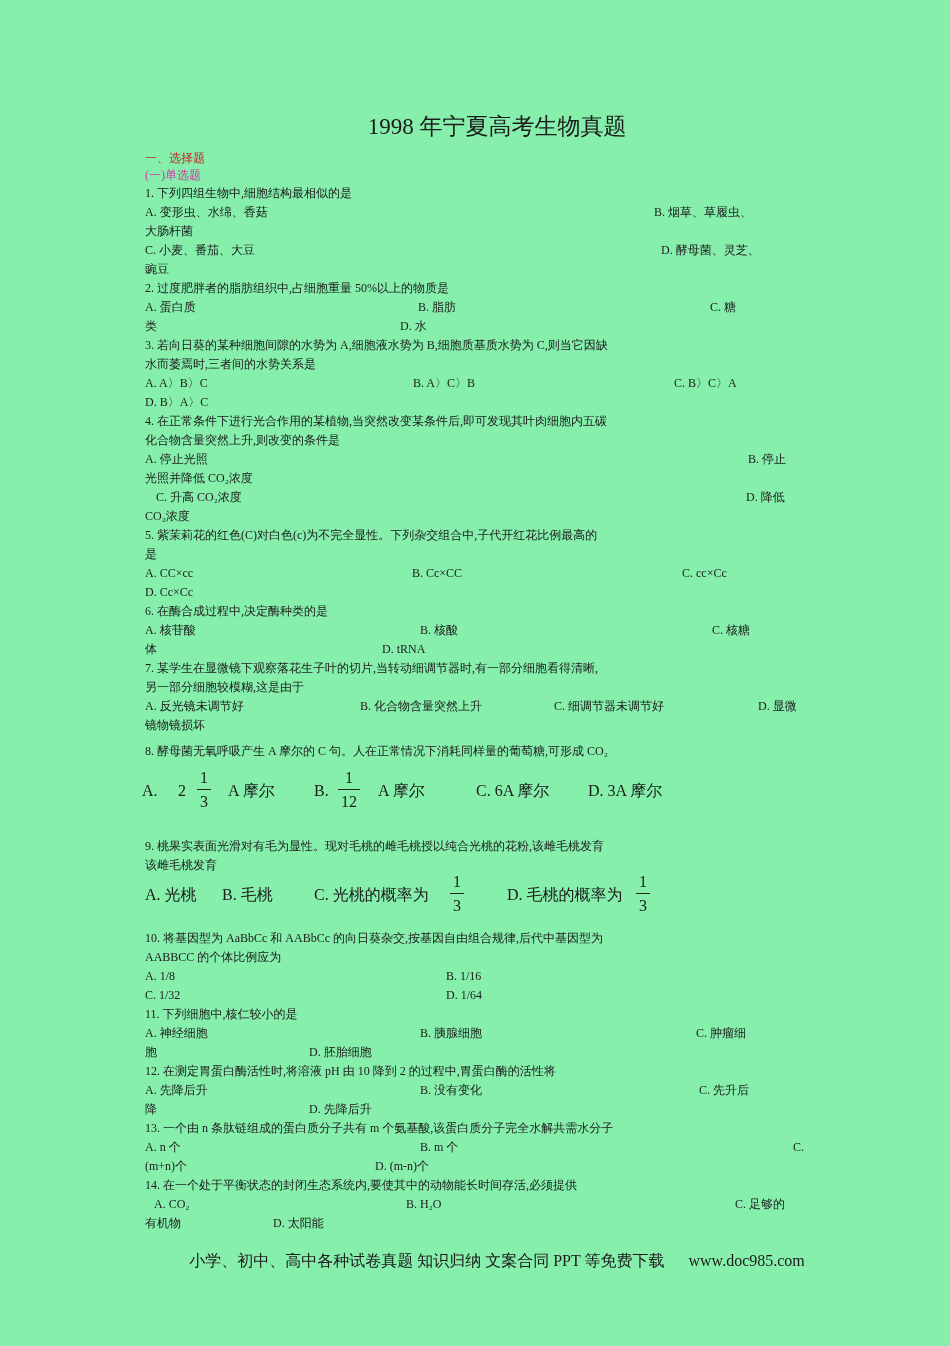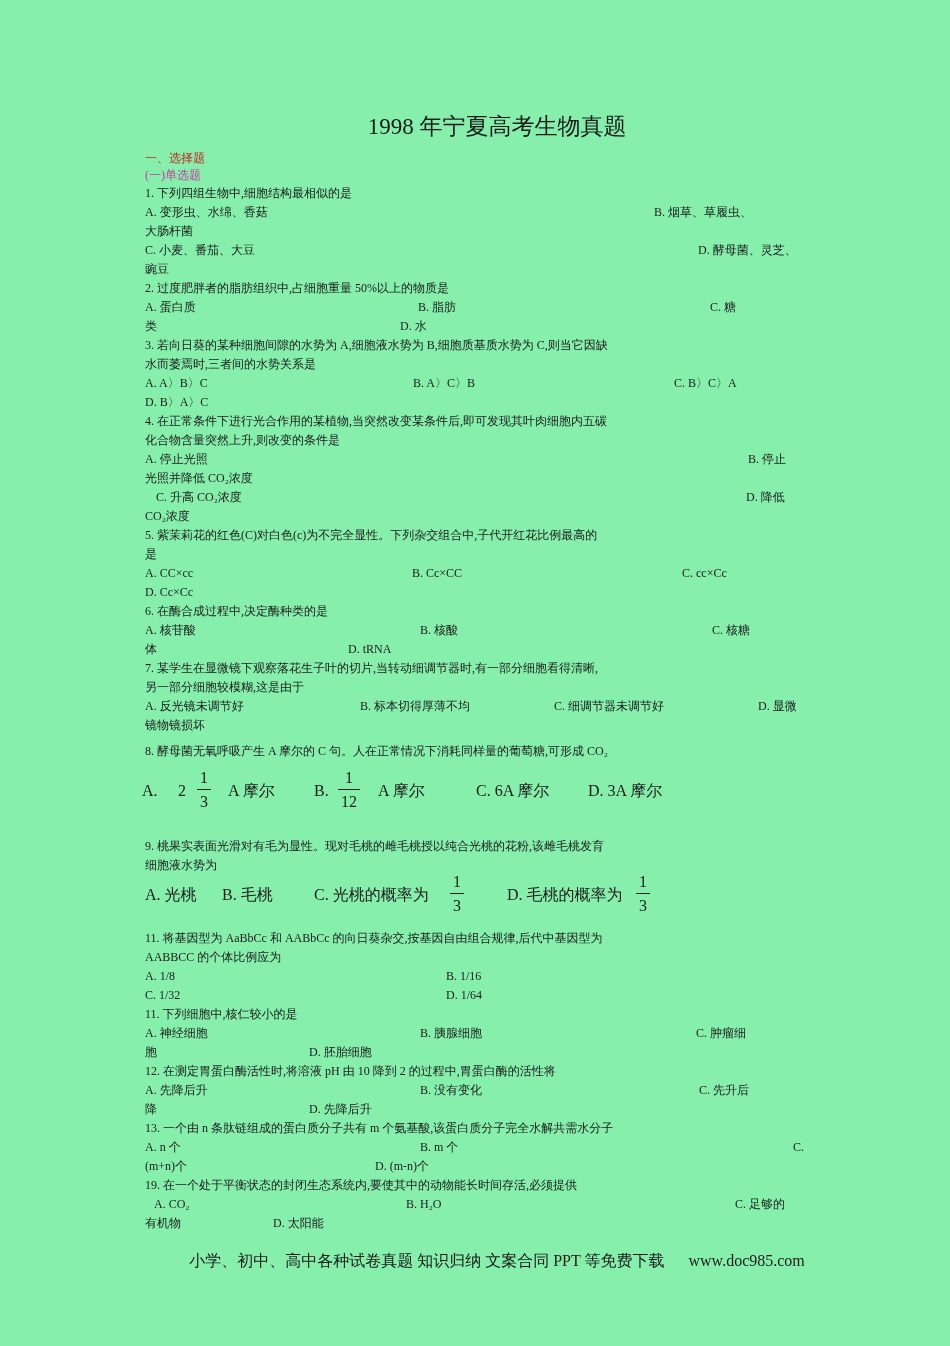--- a/index.html
+++ b/index.html
@@ -37,21 +37,21 @@
     </div>
   <div class="ln" style="top:203px">
     <span class="seg" style="left:145px">A. 变形虫、水绵、香菇</span>
     <span class="seg" style="left:654px">B. 烟草、草履虫、</span>
   </div>
   <div class="ln" style="top:222px">
       <span class="seg" style="left:145px">大肠杆菌</span>
     </div>
   <div class="ln" style="top:241px">
     <span class="seg" style="left:145px">C. 小麦、番茄、大豆</span>
-    <span class="seg" style="left:698px">D. 酵母菌、灵芝、</span>
+    <span class="seg" style="left:661px">D. 酵母菌、灵芝、</span>
   </div>
   <div class="ln" style="top:260px">
       <span class="seg" style="left:145px">豌豆</span>
     </div>
 
   <div class="ln" style="top:279px">
       <span class="seg" style="left:145px">2. 过度肥胖者的脂肪组织中,占细胞重量 50%以上的物质是</span>
     </div>
   <div class="ln" style="top:298px">
     <span class="seg" style="left:145px">A. 蛋白质</span>
@@ -117,32 +117,32 @@
   <div class="ln" style="top:602px">
       <span class="seg" style="left:145px">6. 在酶合成过程中,决定酶种类的是</span>
     </div>
   <div class="ln" style="top:621px">
     <span class="seg" style="left:145px">A. 核苷酸</span>
     <span class="seg" style="left:420px">B. 核酸</span>
     <span class="seg" style="left:712px">C. 核糖</span>
   </div>
   <div class="ln" style="top:640px">
     <span class="seg" style="left:145px">体</span>
-    <span class="seg" style="left:348px">D. tRNA</span>
+    <span class="seg" style="left:382px">D. tRNA</span>
   </div>
 
   <div class="ln" style="top:659px">
       <span class="seg" style="left:145px">7. 某学生在显微镜下观察落花生子叶的切片,当转动细调节器时,有一部分细胞看得清晰,</span>
     </div>
   <div class="ln" style="top:678px">
       <span class="seg" style="left:145px">另一部分细胞较模糊,这是由于</span>
     </div>
   <div class="ln" style="top:697px">
     <span class="seg" style="left:145px">A. 反光镜未调节好</span>
-    <span class="seg" style="left:360px">B. 标本切得厚薄不均</span>
+    <span class="seg" style="left:360px">B. 化合物含量突然上升</span>
     <span class="seg" style="left:554px">C. 细调节器未调节好</span>
     <span class="seg" style="left:758px">D. 显微</span>
   </div>
   <div class="ln" style="top:716px">
       <span class="seg" style="left:145px">镜物镜损坏</span>
     </div>
 
   <div class="ln" style="top:742px">
       <span class="seg" style="left:145px">8. 酵母菌无氧呼吸产生 A 摩尔的 C 句。人在正常情况下消耗同样量的葡萄糖,可形成 CO₂</span>
     </div>
@@ -161,39 +161,39 @@
       </span>
     <span class="txt" style="left:378px">A 摩尔</span>
     <span class="txt" style="left:476px">C. 6A 摩尔</span>
     <span class="txt" style="left:588px">D. 3A 摩尔</span>
   </div>
 
   <div class="ln" style="top:837px">
       <span class="seg" style="left:145px">9. 桃果实表面光滑对有毛为显性。现对毛桃的雌毛桃授以纯合光桃的花粉,该雌毛桃发育</span>
     </div>
   <div class="ln" style="top:856px">
-      <span class="seg" style="left:145px">细胞液水势为</span>
+      <span class="seg" style="left:145px">该雌毛桃发育</span>
     </div>
   <div class="fracrow" style="top:870px">
     <span class="txt" style="left:145px">A. 光桃</span>
     <span class="txt" style="left:222px">B. 毛桃</span>
     <span class="txt" style="left:314px">C. 光桃的概率为</span>
     <span class="frac" style="left:450px">
         <span class="num">1</span>
         <span class="den">3</span>
       </span>
     <span class="txt" style="left:507px">D. 毛桃的概率为</span>
     <span class="frac" style="left:636px">
         <span class="num">1</span>
         <span class="den">3</span>
       </span>
   </div>
 
   <div class="ln" style="top:929px">
-      <span class="seg" style="left:145px">11. 将基因型为 AaBbCc 和 AABbCc 的向日葵杂交,按基因自由组合规律,后代中基因型为</span>
+      <span class="seg" style="left:145px">10. 将基因型为 AaBbCc 和 AABbCc 的向日葵杂交,按基因自由组合规律,后代中基因型为</span>
     </div>
   <div class="ln" style="top:948px">
       <span class="seg" style="left:145px">AABBCC 的个体比例应为</span>
     </div>
   <div class="ln" style="top:967px">
     <span class="seg" style="left:145px">A. 1/8</span>
     <span class="seg" style="left:446px">B. 1/16</span>
   </div>
   <div class="ln" style="top:986px">
     <span class="seg" style="left:145px">C. 1/32</span>
@@ -233,21 +233,21 @@
     <span class="seg" style="left:145px">A. n 个</span>
     <span class="seg" style="left:420px">B. m 个</span>
     <span class="seg" style="left:793px">C.</span>
   </div>
   <div class="ln" style="top:1157px">
     <span class="seg" style="left:145px">(m+n)个</span>
     <span class="seg" style="left:375px">D. (m-n)个</span>
   </div>
 
   <div class="ln" style="top:1176px">
-      <span class="seg" style="left:145px">19. 在一个处于平衡状态的封闭生态系统内,要使其中的动物能长时间存活,必须提供</span>
+      <span class="seg" style="left:145px">14. 在一个处于平衡状态的封闭生态系统内,要使其中的动物能长时间存活,必须提供</span>
     </div>
   <div class="ln" style="top:1195px">
     <span class="seg" style="left:154px">A. CO₂</span>
     <span class="seg" style="left:406px">B. H₂O</span>
     <span class="seg" style="left:735px">C. 足够的</span>
   </div>
   <div class="ln" style="top:1214px">
     <span class="seg" style="left:145px">有机物</span>
     <span class="seg" style="left:273px">D. 太阳能</span>
   </div>

